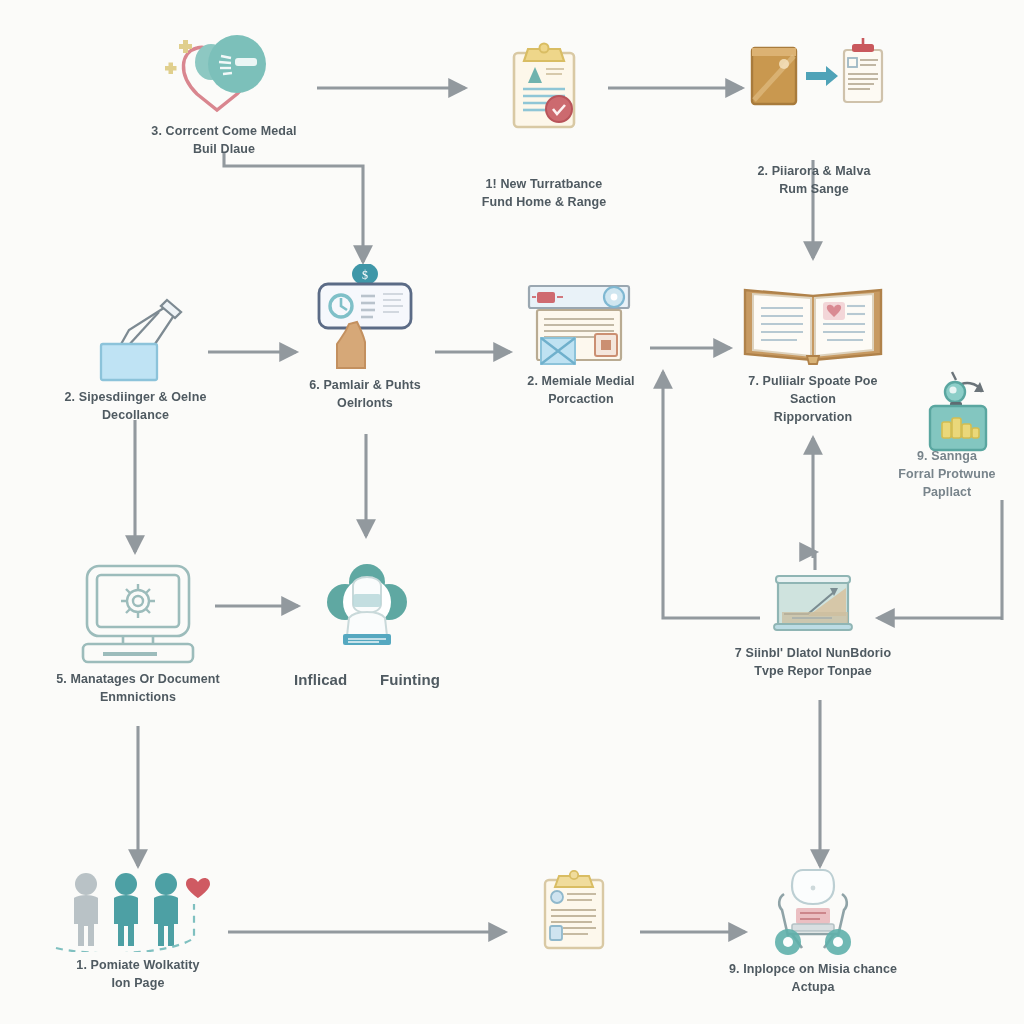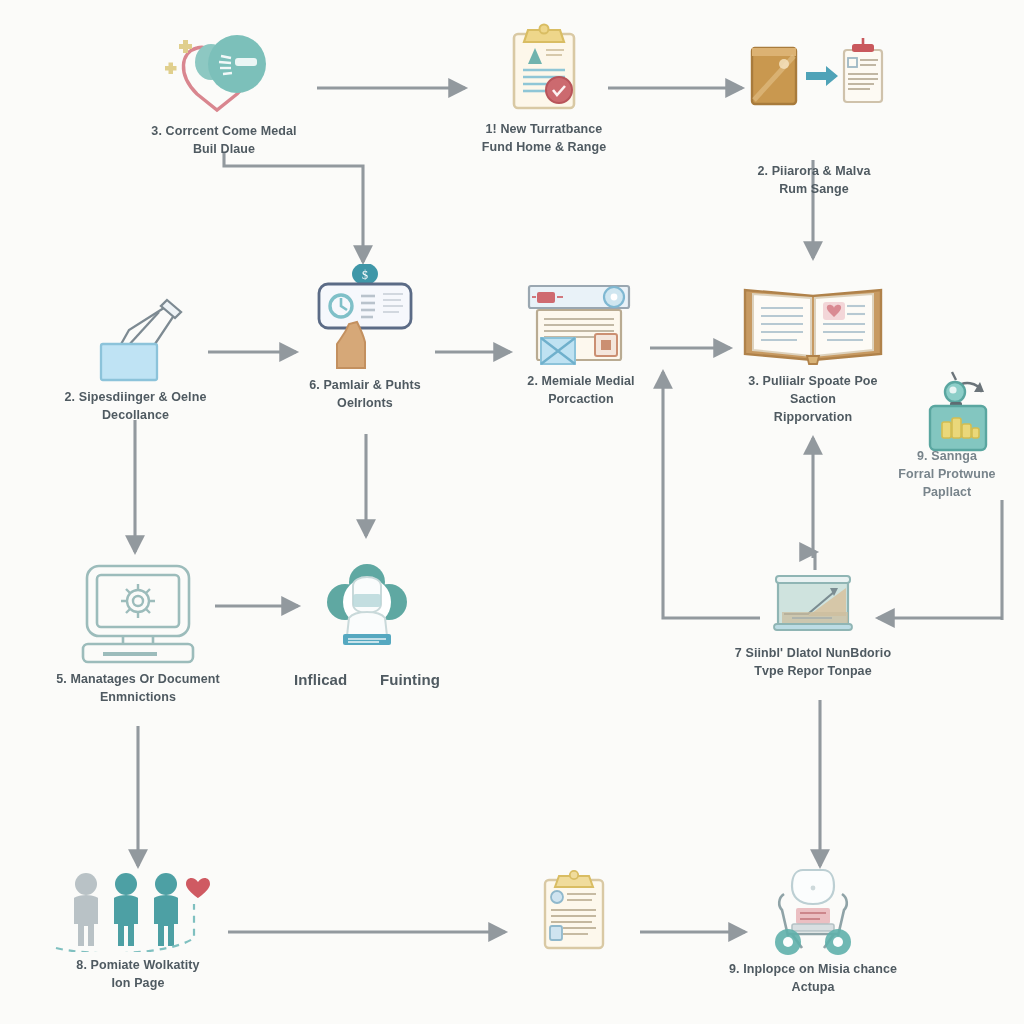--- a/index.html
+++ b/index.html
@@ -112,21 +112,21 @@
           <path d="M20,22 l4,0 l0,-4 l5,0 l0,4 l4,0 l0,5 l-4,0 l0,4 l-5,0 l0,-4 l-4,0 z"></path>
           <path d="M6,44 l3.5,0 l0,-3.5 l4.5,0 l0,3.5 l3.5,0 l0,4.5 l-3.5,0 l0,3.5 l-4.5,0 l0,-3.5 l-3.5,0 z"></path>
         </g>
       </g>
     </svg>
   </div>
   <div class="node-label">3. Corrcent Come Medal
 Buil Dlaue</div>
 </div>
 
-<div class="node" style="left:463px; top:20px; width:162px;">
+<div class="node" style="left:463px; top:39px; width:162px;gap:36px;">
   <div class="icon-wrap">
     <svg width="96" height="96" viewBox="0 0 96 96">
       <g class="soft">
         <rect x="18" y="14" width="60" height="74" rx="4" fill="#fdf7ea" stroke="#d9c9a4" stroke-width="2.6"></rect>
         <path d="M32,10 L64,10 L68,22 L28,22 Z" fill="#eed68a" stroke="#d9bd63" stroke-width="2.2"></path>
         <circle cx="48" cy="9" r="4.5" fill="#eed68a" stroke="#d9bd63" stroke-width="2"></circle>
         <path d="M32,44 L39,28 L46,44 Z" fill="#6fb3ae"></path>
         <g stroke="#8fc6d6" stroke-width="2.6">
           <path d="M27,50 L69,50"></path>
             <path d="M27,57 L69,57"></path>
@@ -269,21 +269,21 @@
           <path d="M86,52 L128,52"></path>
             <path d="M86,60 L128,60"></path>
             <path d="M90,68 L126,68"></path>
         </g>
         <rect x="86" y="30" width="22" height="18" rx="3" fill="#f3d6d8"></rect>
         <path d="M92,40 C88,36 90,32 94,33 C96,33.5 97,35 97,36 C97,35 98,33.5 100,33 C104,32 106,36 102,40 L97,45 Z" fill="#d98a92"></path>
         <path d="M70,84 L82,84 L80,92 L72,92 Z" fill="#d9b377" stroke="#b0824a" stroke-width="1.8"></path>
       </g>
     </svg>
   </div>
-  <div class="node-label">3. Puliialr Spoate Poe Saction
+  <div class="node-label">7. Puliialr Spoate Poe Saction
 Ripporvation</div>
 </div>
 
 <div class="node" style="left:838px; top:366px; width:180px;">
   <div class="icon-wrap" style="height:86px;">
     <svg width="180" height="86" viewBox="0 0 180 86">
       <g class="soft">
         <path d="M118,22 a16,16 0 0 1 26,4" fill="none" stroke="#6b747a" stroke-width="2.6"></path>
         <path d="M142,16 L146,26 L136,26 Z" fill="#6b747a"></path>
         <path d="M114,6 L118,14" stroke="#6b747a" stroke-width="2.4"></path>
@@ -388,21 +388,21 @@
           <circle cx="78" cy="16" r="11"></circle>
           <path d="M66,30 C66,30 70,27 78,27 C86,27 90,30 90,30 L90,56 L86,56 L86,78 L80,78 L80,58 L76,58 L76,78 L70,78 L70,56 L66,56 Z"></path>
           <circle cx="118" cy="16" r="11"></circle>
           <path d="M106,30 C106,30 110,27 118,27 C126,27 130,30 130,30 L130,56 L126,56 L126,78 L120,78 L120,58 L116,58 L116,78 L110,78 L110,56 L106,56 Z"></path>
         </g>
         <path d="M150,14 C146,8 138,9 138,16 C138,22 150,30 150,30 C150,30 162,22 162,16 C162,9 154,8 150,14 Z" fill="#cf5a62"></path>
         <path d="M8,80 C40,88 120,88 146,70 L146,36" fill="none" stroke="#7fc0c0" stroke-width="2.2" stroke-dasharray="7 6"></path>
       </g>
     </svg>
   </div>
-  <div class="node-label">8. Pomiate Wolkatity
+  <div class="node-label">1. Pomiate Wolkatity
 Ion Page</div>
 </div>
 
 <div class="node" style="left:494px; top:868px; width:158px;">
   <div class="icon-wrap" style="height:84px;">
     <svg width="90" height="84" viewBox="0 0 90 84">
       <g class="soft">
         <rect x="17" y="12" width="58" height="68" rx="4" fill="#fdf8ec" stroke="#d9c9a4" stroke-width="2.4"></rect>
         <path d="M31,8 L61,8 L65,19 L27,19 Z" fill="#f0dc9c" stroke="#d9bd63" stroke-width="2"></path>
         <circle cx="46" cy="7" r="4.2" fill="#f0dc9c" stroke="#d9bd63" stroke-width="1.8"></circle>

